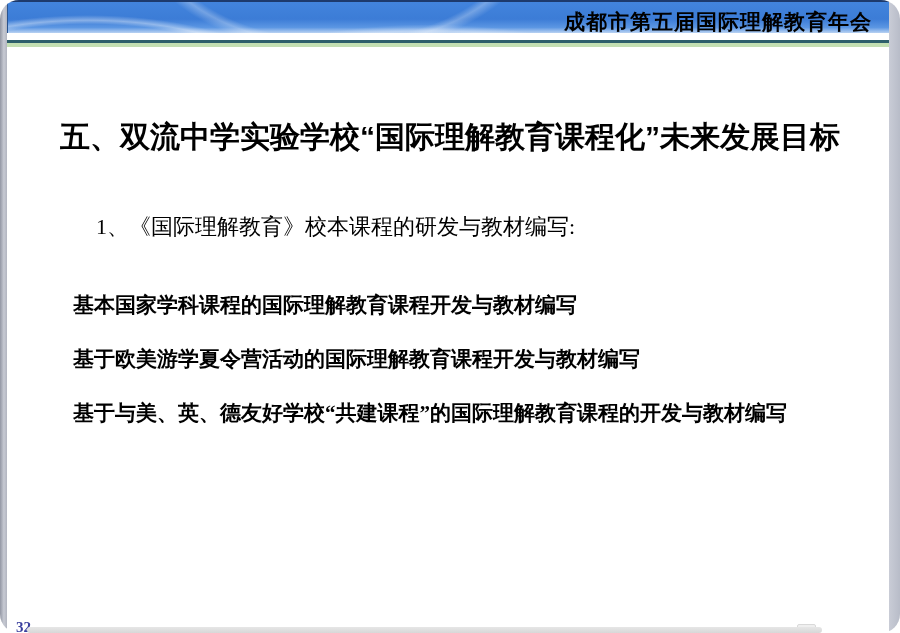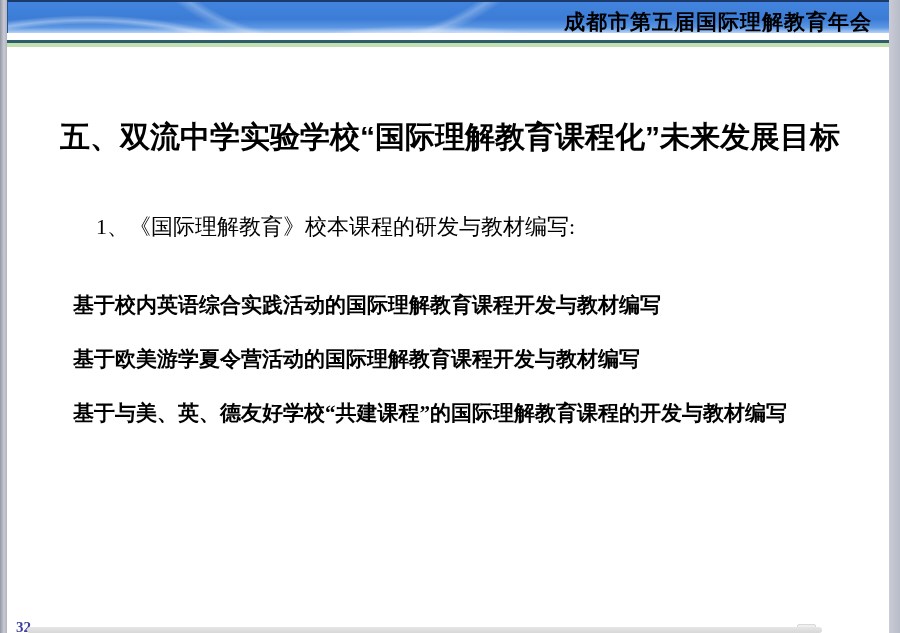--- a/index.html
+++ b/index.html
@@ -7,20 +7,21 @@
     padding: 0;
     background: #ffffff;
   }
   .stage {
     position: relative;
     width: 900px;
     height: 633px;
     background: #ffffff;
     overflow: hidden;
     font-family: "Liberation Sans", sans-serif;
+    border-radius: 19px;
   }
 
   
   .left-strip {
     position: absolute;
     left: 0; top: 0;
     width: 7px; height: 633px;
     background: linear-gradient(90deg, #9296a3 0%, #c7cad3 55%, #b2b5c0 100%);
   }
   .right-strip {
@@ -147,21 +148,21 @@
     </div>
     <div class="line-teal"></div>
     <div class="line-green"></div>
   </div>
 
   <div class="slide-title">五、双流中学实验学校“国际理解教育课程化”未来发展目标</div>
 
   <div class="slide-subtitle">1、《国际理解教育》校本课程的研发与教材编写:</div>
 
   <div class="bullets">
-    <div class="bullet">基于校内英语综合实践活动的国际理解教育课程开发与教材编写</div>
+    <div class="bullet">基本国家学科课程的国际理解教育课程开发与教材编写</div>
     <div class="bullet">基于欧美游学夏令营活动的国际理解教育课程开发与教材编写</div>
     <div class="bullet">基于与美、英、德友好学校“共建课程”的国际理解教育课程的开发与教材编写</div>
   </div>
 
   <div class="page-number">32</div>
 
   <div class="status-icon"></div>
 
   <div class="bottom-bar"></div>
 

